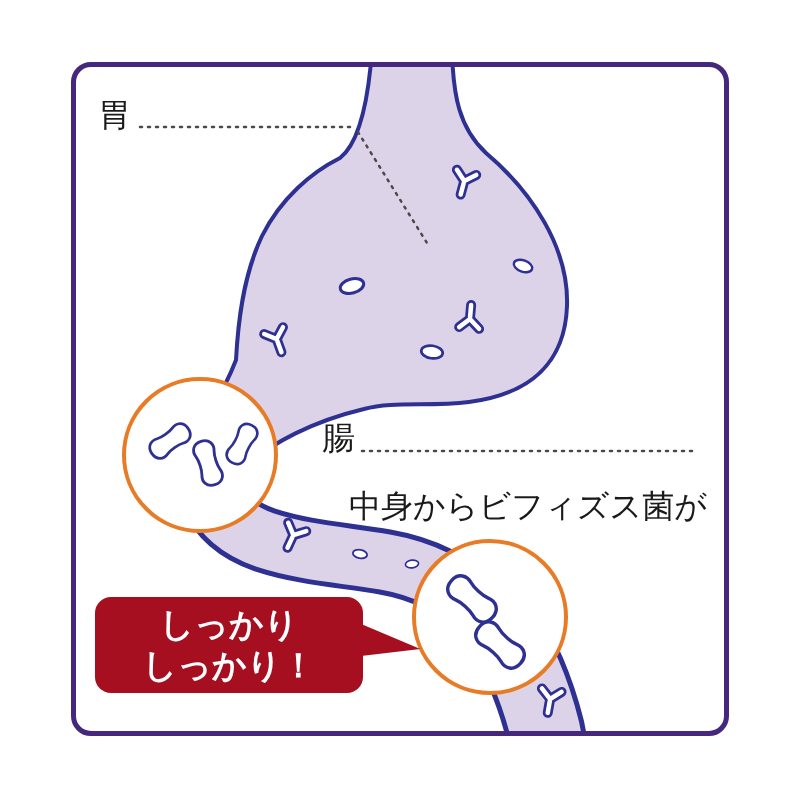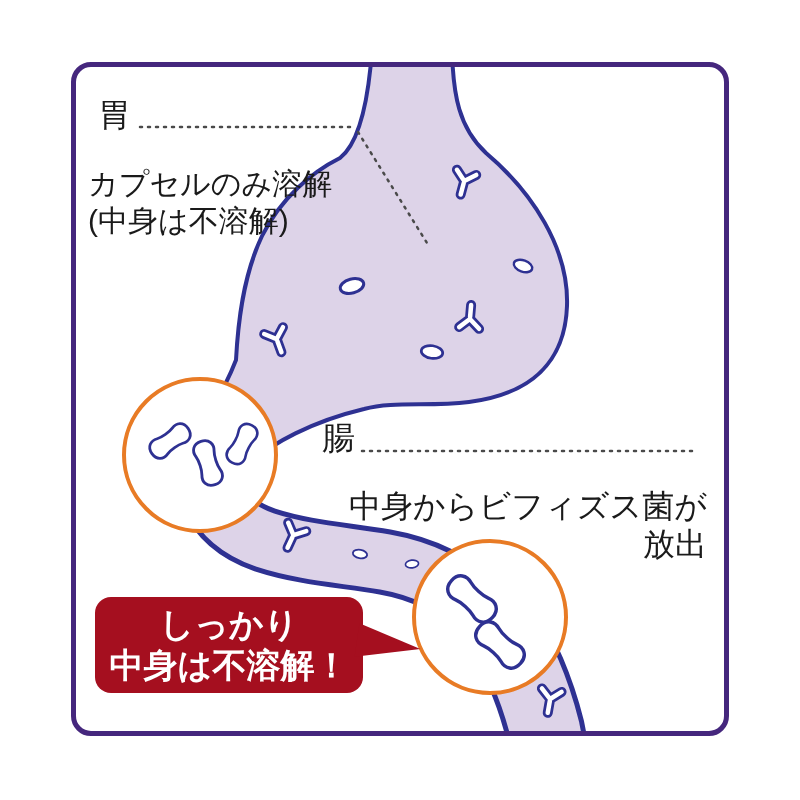--- a/index.html
+++ b/index.html
@@ -107,31 +107,26 @@
 
       <g>
         <use href="#peanut" class="glyph-fill" transform="translate(472,599) rotate(42) scale(1.15)"></use>
         <use href="#peanut" class="glyph-fill" transform="translate(500,645) rotate(42) scale(1.15)"></use>
       </g>
     </svg>
   </div>
 
   <div class="lbl stomach-label">胃</div>
 
-  <div class="lbl stomach-note">
-    <span class="note-line">カプセルのみ溶解</span>
-    <span class="note-line">(中身は不溶解)</span>
-  </div>
 
   <div class="lbl intestine-label">腸</div>
 
   <div class="lbl intestine-note">
     <span class="note-line">中身からビフィズス菌が</span>
-    <span class="note-line">放出</span>
   </div>
 
   <div class="callout">
     <span>しっかり</span>
-    <span>中身は不溶解！</span>
+    <span>しっかり！</span>
     <span class="callout-pointer"></span>
   </div>
 
 </div>
 
 </body></html>

